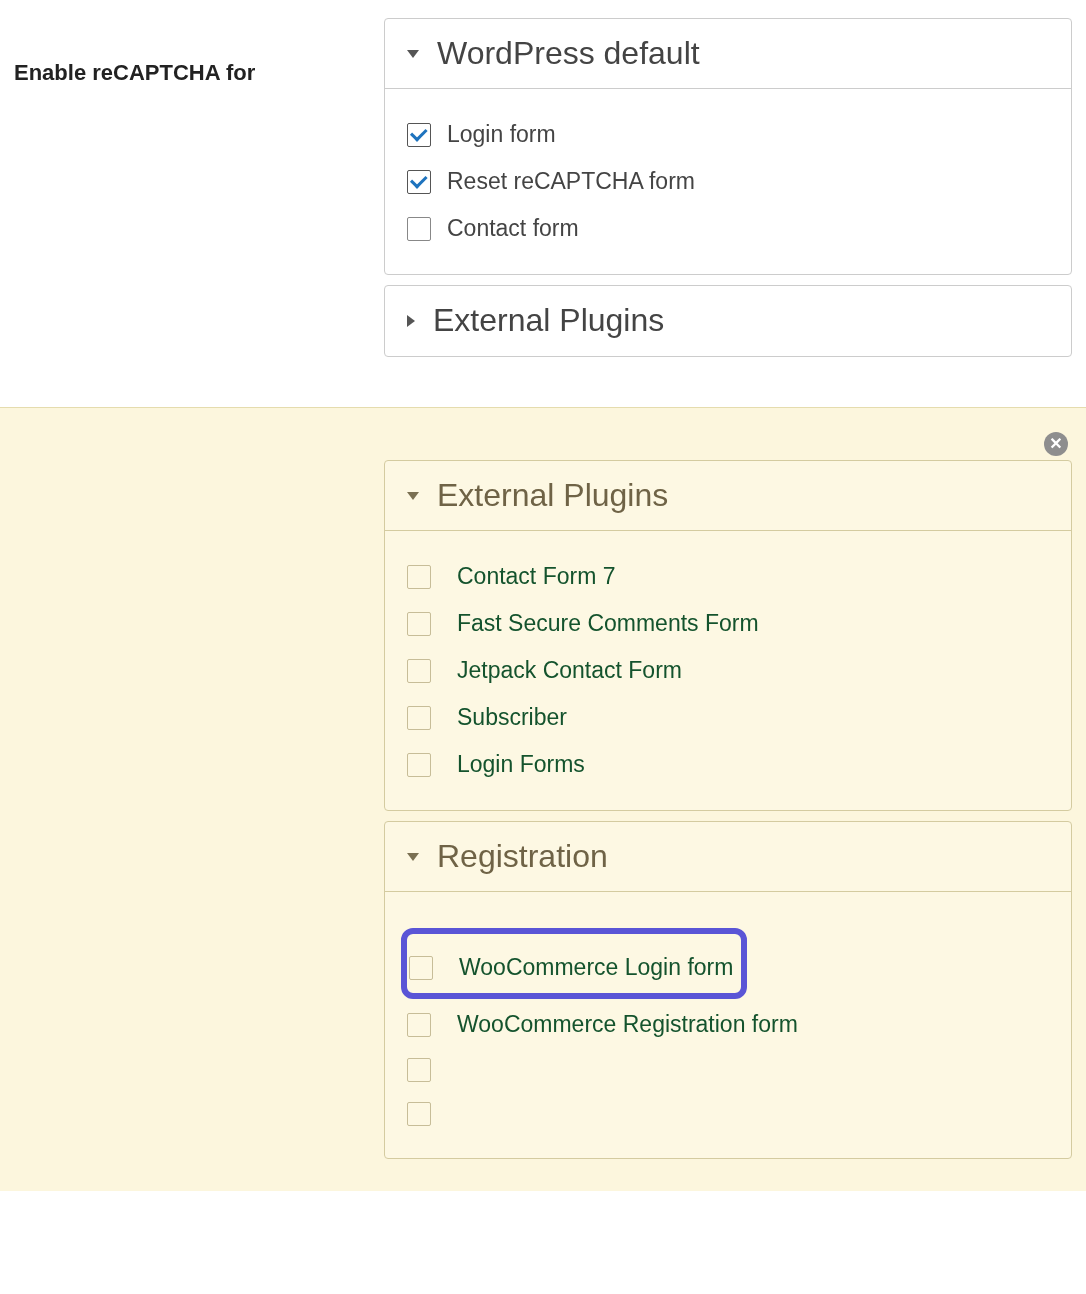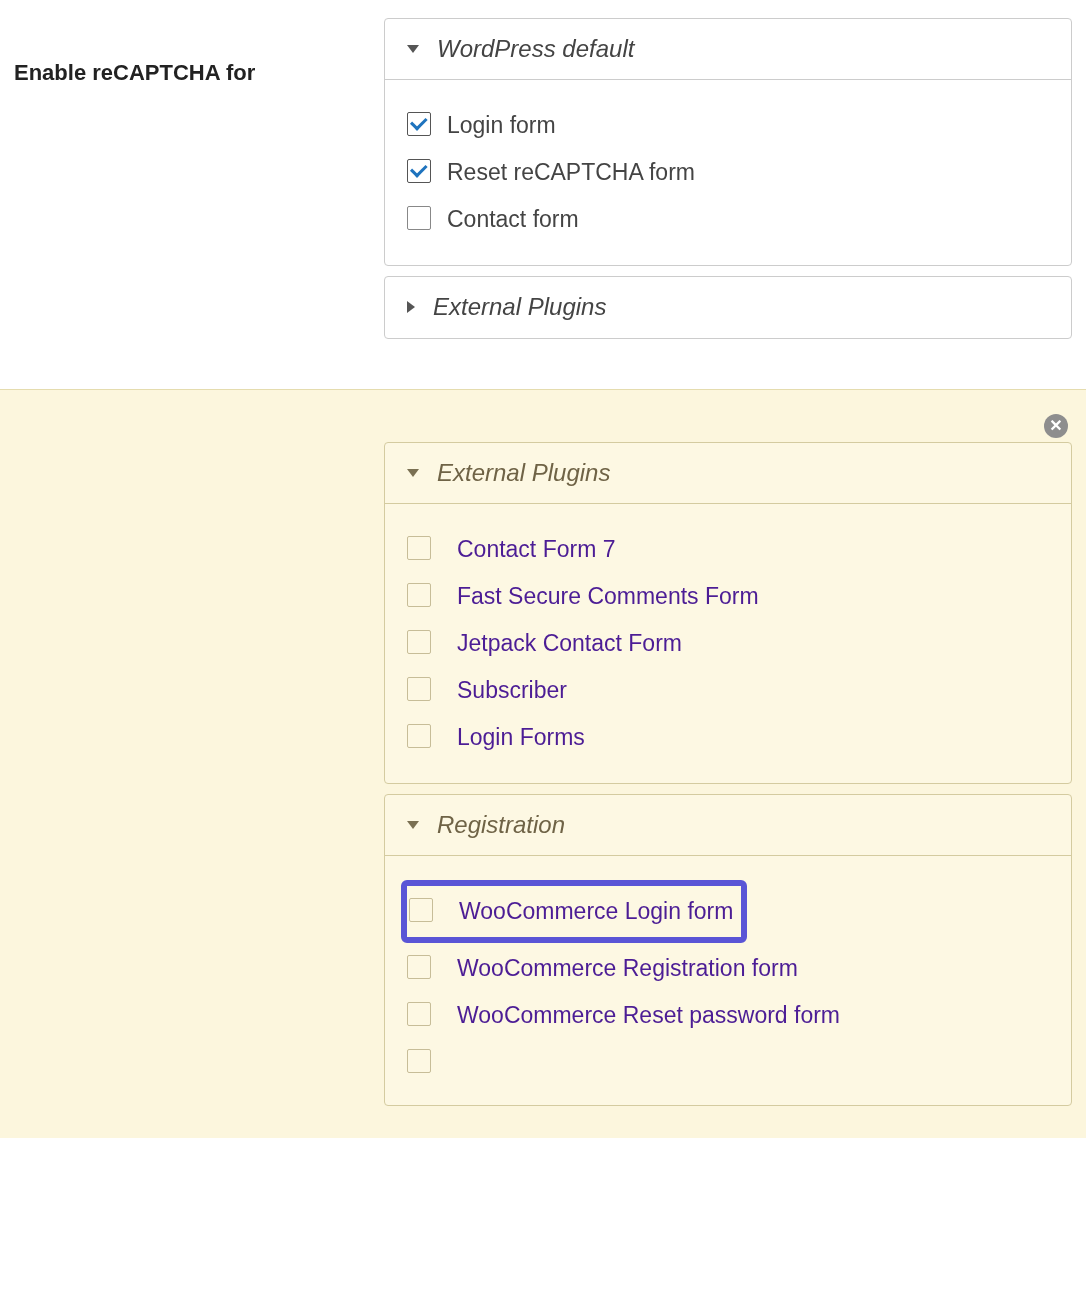--- a/index.html
+++ b/index.html
@@ -35,22 +35,21 @@
       border: 1px solid #ccc;
       border-radius: 4px;
       margin-bottom: 10px;
       background: #fff;
     }
     .panel-header {
       display: flex;
       align-items: center;
       padding: 16px 22px;
       cursor: pointer;
-      font-style: italic;
-      font-size: 24px;
+      font-size: 32px;
       color: #444;
       border-bottom: 1px solid transparent;
     }
     .panel-header.expanded {
       border-bottom: 1px solid #ccc;
     }
     .tri {
       width: 0;
       height: 0;
       margin-right: 18px;
@@ -63,20 +62,21 @@
     .tri-right {
       border-top: 6px solid transparent;
       border-bottom: 6px solid transparent;
       border-left: 8px solid #555;
     }
     .panel-body {
       padding: 22px 22px 22px 22px;
     }
     .check-row {
       display: flex;
+      align-items: center;
       gap: 16px;
       padding: 10px 0;
       font-size: 23px;
       color: #444;
     }
     .checkbox {
       width: 24px;
       height: 24px;
       border: 1.5px solid #888;
       border-radius: 2px;
@@ -132,32 +132,32 @@
       border: 1px solid #d4cba0;
     }
     .panel.tinted .panel-header {
       color: #6f6346;
       border-bottom-color: #d4cba0;
     }
     .panel.tinted .tri-down {
       border-top-color: #7a7052;
     }
     .panel.tinted .check-row {
-      color: #4c1d95;
+      color: #14532d;
       gap: 26px;
     }
     .panel.tinted .checkbox {
       border-color: #c7bd98;
       background: #fdf8e3;
     }
     .highlight-box {
       border: 6px solid #5a55d6;
-      border-radius: 6px;
-      padding: 4px 8px 4px 2px;
-      margin: 2px 0 2px -6px;
+      border-radius: 12px;
+      padding: 12px 8px 4px 2px;
+      margin: 14px 0 2px -6px;
       display: inline-flex;
     }
     .highlight-box .check-row {
       padding: 8px 0;
     }
   </style>
 </head>
 <body>
 
 <div class="top-section">
@@ -239,19 +239,18 @@
         <div class="panel-body"><div class="highlight-box">
             <div class="check-row">
               <div class="checkbox"></div>
               <span>WooCommerce Login form</span>
             </div>
           </div><div class="check-row">
             <div class="checkbox"></div>
             <span>WooCommerce Registration form</span>
           </div><div class="check-row">
             <div class="checkbox"></div>
-            <span>WooCommerce Reset password form</span>
           </div><div class="check-row">
             <div class="checkbox"></div>
           </div></div>
       </div>
     </div>
 </div>
 
 </body></html>

